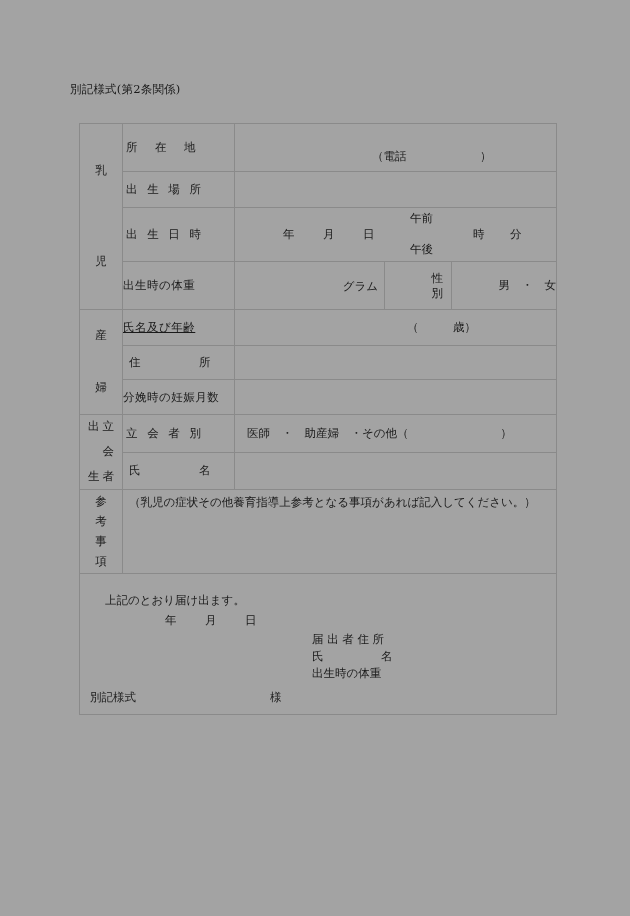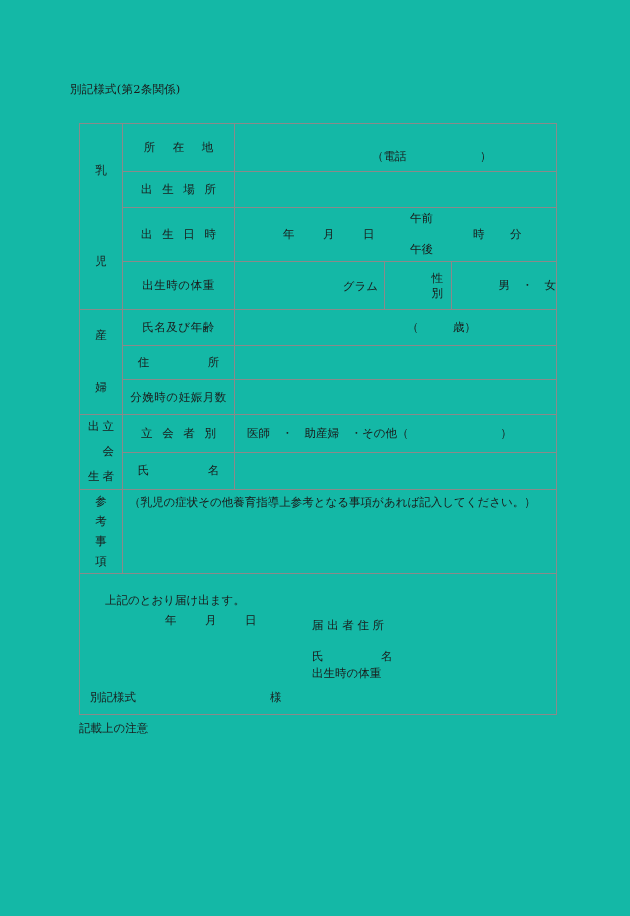--- a/index.html
+++ b/index.html
@@ -14,21 +14,21 @@
     position: relative;
     font-family: "DejaVu Serif", "Liberation Serif", serif;
     color: #1a1a1a;
     overflow: hidden;
   }
   .page {
     position: absolute;
     left: 0; top: 0;
     width: 630px;
     height: 916px;
-    background: #14b8a6;
+    background: #a3a3a3;
   }
 
   
   .form-code {
     position: absolute;
     left: 70px;
     top: 82px;
     font-size: 11.5px;
     letter-spacing: 0.2px;
     white-space: nowrap;
@@ -60,21 +60,20 @@
     padding: 0;
     vertical-align: middle;
     position: relative;
   }
   .lbl-v {
     width: 43px;
     text-align: center;
   }
   .lbl-m {
     width: 112px;
-    text-align: center;
   }
   .sp2 { letter-spacing: 6px; text-indent: 6px; }
   .sp1 { letter-spacing: 3px; text-indent: 3px; }
   .sp0 { letter-spacing: 0.5px; }
 
   
   .vstack {
     display: flex;
     flex-direction: column;
     justify-content: space-around;
@@ -199,21 +198,21 @@
         <td style="text-align:right;">男　・　女</td>
       </tr>
 
       <tr>
         <td class="lbl-v" rowspan="3">
           <div class="vstack" style="height:104px;">
             <span>産</span>
             <span>婦</span>
           </div>
         </td>
-        <td class="lbl-m sp0" style="height:35px;">氏名及び年齢</td>
+        <td class="lbl-m sp0" style="height:35px;text-decoration:underline;">氏名及び年齢</td>
         <td colspan="3">
           <div style="height:35px;position:relative;">
             <span class="mark" style="left:172px;top:10px;">（　　　歳）</span>
           </div>
         </td>
       </tr>
 
       <tr>
         <td class="lbl-m sp2" style="height:33px;">住　　　所</td>
         <td colspan="3"></td>
@@ -264,30 +263,29 @@
       </tr>
 
       <tr>
         <td colspan="5">
           <div class="decl" style="height:140px;">
             <span class="line" style="left:25px;top:19px;">上記のとおり届け出ます。</span>
             <span class="line" style="left:85px;top:39px;">年</span>
             <span class="line" style="left:125px;top:39px;">月</span>
             <span class="line" style="left:165px;top:39px;">日</span>
 
-            <span class="line" style="left:232px;top:44px;text-align:right;">届 出 者 住 所</span>
+            <span class="line" style="left:232px;top:58px;text-align:right;">届 出 者 住 所</span>
             <span class="line" style="left:232px;top:75px;">氏　　　　　名</span>
             <span class="line" style="left:232px;top:92px;">出生時の体重</span>
 
             <span class="line" style="left:10px;top:116px;">別記様式</span>
             <span class="line" style="left:190px;top:116px;">様</span>
           </div>
         </td>
       </tr>
 
     </tbody>
   </table>
 
   <div class="notes">
-    <div class="n-title">記載上の注意</div>
   </div>
 
 </div>
 
 </body></html>

